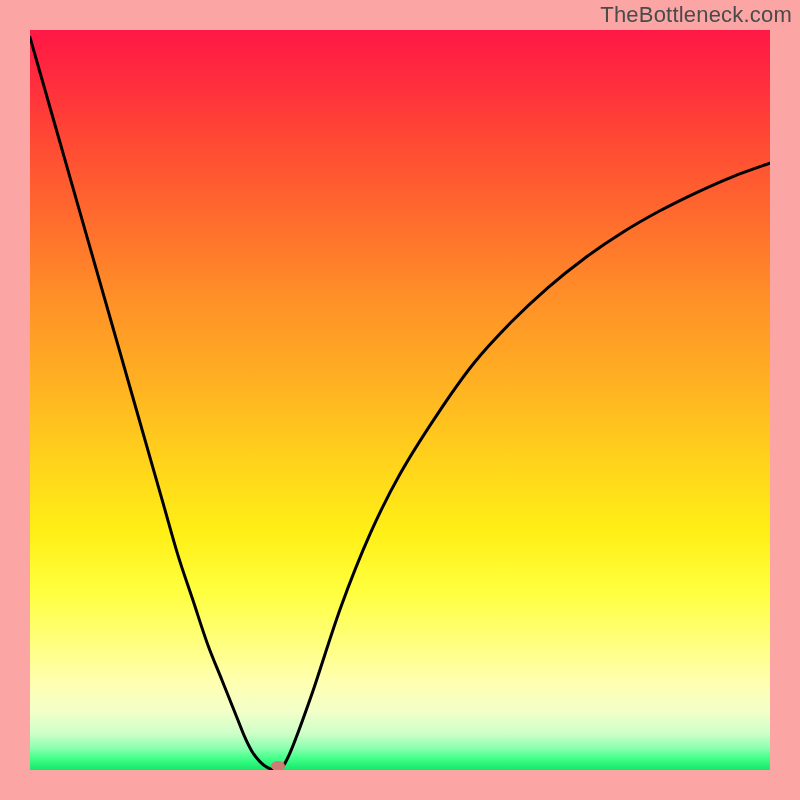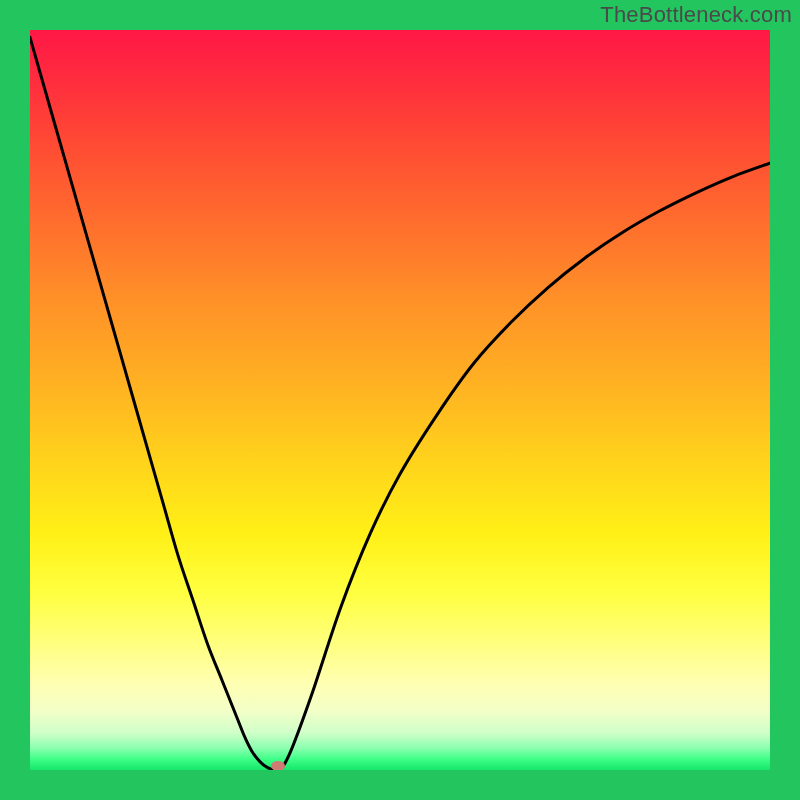--- a/index.html
+++ b/index.html
@@ -8,21 +8,21 @@
     width: 800px;
     height: 800px;
     background: #000;
     font-family: Arial, Helvetica, sans-serif;
     overflow: hidden;
   }
   .frame {
     position: relative;
     width: 800px;
     height: 800px;
-    background: #22c55e;
+    background: #fca5a5;
     text-align: right;
   }
   .watermark {
     position: absolute;
     top: 2px;
     right: 8px;
     color: #4a4a4a;
     font-size: 22px;
     font-weight: 400;
     letter-spacing: 0.2px;

